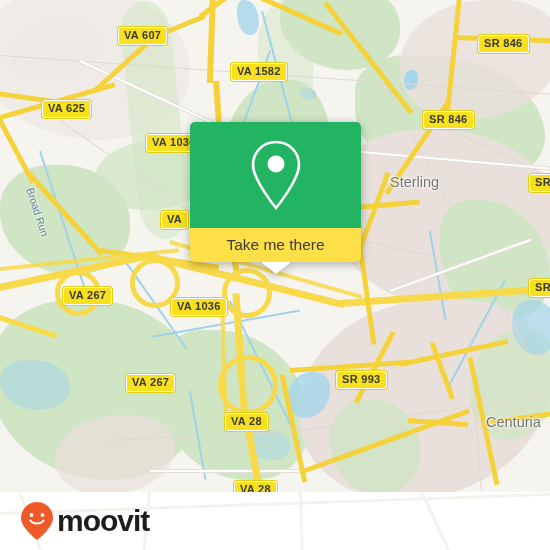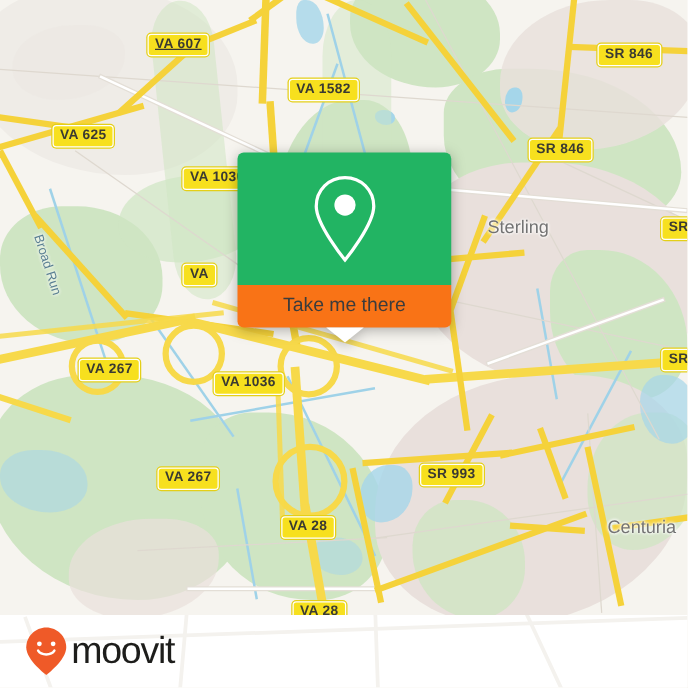--- a/index.html
+++ b/index.html
@@ -39,40 +39,40 @@
          text-shadow:0 0 3px #fff,0 0 3px #fff,0 0 2px #fff;}
   .place.big{font-size:14.5px;margin-left:20px;}
   .riverlabel{position:absolute;color:#5a7f92;font-size:10.5px;white-space:nowrap;
               font-style:normal;text-shadow:0 0 3px #fff,0 0 3px #fff;}
 
   
   #popup{position:absolute;left:190px;top:122px;width:171px;
          filter:drop-shadow(0 2px 5px rgba(0,0,0,.30));}
   #popup-head{height:106px;background:#22b463;border-radius:5px 5px 0 0;
               display:flex;align-items:center;justify-content:center;}
-  #popup-foot{height:34px;background:#f97316;border-radius:0 0 5px 5px;
+  #popup-foot{height:34px;background:#fde047;border-radius:0 0 5px 5px;
               display:flex;align-items:center;justify-content:center;text-align:center;}
   #popup-label{color:#3c3c3c;font-size:15.5px;}
   #popup-tail{position:absolute;left:50%;top:140px;margin-left:-15px;
               width:0;height:0;border-left:15px solid transparent;
               border-right:15px solid transparent;border-top:12px solid #ffffff;}
 
   
   #attrib{position:absolute;left:0;top:466px;width:550px;height:26px;
           background:rgba(255,255,255,.78);display:flex;align-items:center;}
   #attrib span{color:#2e2e2e;font-size:12.5px;padding-left:9px;}
 
   
   #bottombar{position:absolute;left:0;top:492px;width:550px;height:58px;
              background:#ffffff;display:flex;align-items:center;
              justify-content:space-between;padding:0 20px;box-sizing:border-box;
              overflow:hidden;}
   #bottom-title{color:#2f2f2f;font-size:16.5px;white-space:nowrap;z-index:2;}
   #brand{display:flex;align-items:center;gap:3px;z-index:2;}
-  #brand-name{color:#1d1d1b;font-size:30px;font-weight:normal;letter-spacing:-1px;}
+  #brand-name{color:#1d1d1b;font-size:30px;font-weight:bold;letter-spacing:-1px;}
   .ghost-road{position:absolute;background:#f4f2ee;transform-origin:0 50%;}
 </style>
 </head>
 <body>
 
 <div id="root">
 
   <div id="map">
 
     <div class="landcover residential soft" style="left:-20px;top:-10px;width:210px;height:150px;"></div>
@@ -171,28 +171,28 @@
     <div class="road" style="left:282px;top:372px;width:110px;height:5px;transform:rotate(78deg);"></div>
     <div class="road" style="left:300px;top:470px;width:180px;height:5px;transform:rotate(-20deg);"></div>
     <div class="road" style="left:470px;top:355px;width:130px;height:5px;transform:rotate(78deg);"></div>
     <div class="road" style="left:490px;top:420px;width:70px;height:5px;transform:rotate(-8deg);"></div>
     <div class="road" style="left:408px;top:418px;width:60px;height:5px;transform:rotate(4deg);"></div>
     <div class="road" style="left:356px;top:400px;width:80px;height:5px;transform:rotate(-62deg);"></div>
     <div class="road" style="left:432px;top:340px;width:60px;height:5px;transform:rotate(70deg);"></div>
 
     <div class="road motorway" style="left:-10px;top:312px;width:70px;height:5px;transform:rotate(18deg);"></div>
 
-    <div class="shield" style="left:118px;top:27px;text-decoration:underline;">VA 607</div>
+    <div class="shield" style="left:118px;top:27px;">VA 607</div>
     <div class="shield" style="left:478px;top:35px;">SR 846</div>
     <div class="shield" style="left:231px;top:63px;">VA 1582</div>
     <div class="shield" style="left:42px;top:100px;">VA 625</div>
     <div class="shield" style="left:423px;top:111px;">SR 846</div>
     <div class="shield" style="left:146px;top:134px;">VA 1030</div>
     <div class="shield" style="left:529px;top:174px;">SR 2</div>
-    <div class="shield" style="left:146px;top:211px;">VA</div>
+    <div class="shield" style="left:161px;top:211px;">VA</div>
     <div class="shield" style="left:63px;top:287px;">VA 267</div>
     <div class="shield" style="left:171px;top:298px;">VA 1036</div>
     <div class="shield" style="left:529px;top:279px;">SR 2</div>
     <div class="shield" style="left:126px;top:374px;">VA 267</div>
     <div class="shield" style="left:336px;top:371px;">SR 993</div>
     <div class="shield" style="left:225px;top:413px;">VA 28</div>
     <div class="shield" style="left:234px;top:481px;">VA 28</div>
 
     <div class="place big" style="left:370px;top:174px;">Sterling</div>
     <div class="place big" style="left:466px;top:414px;">Centuria</div>

